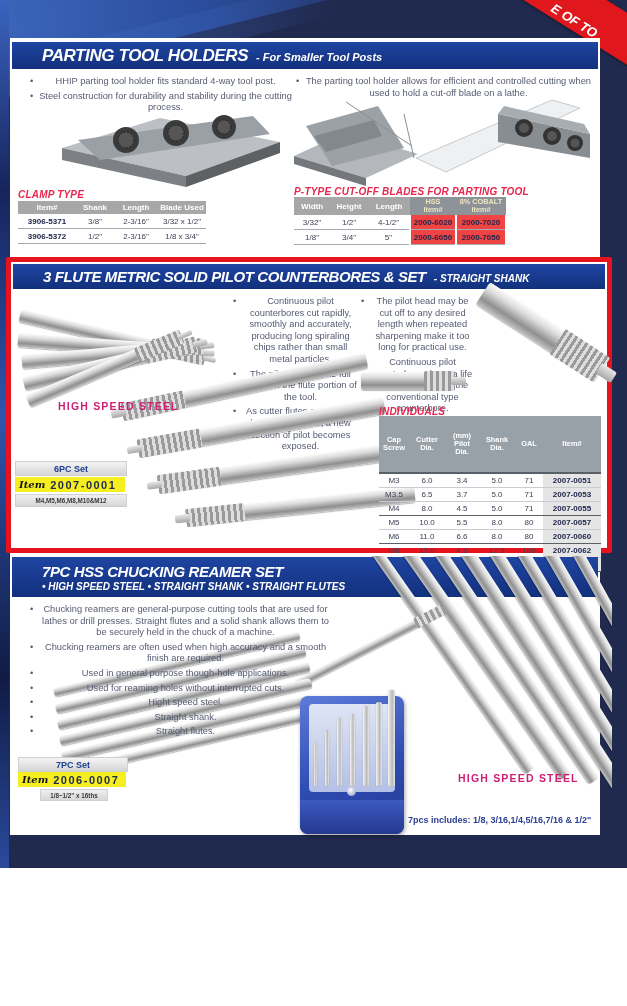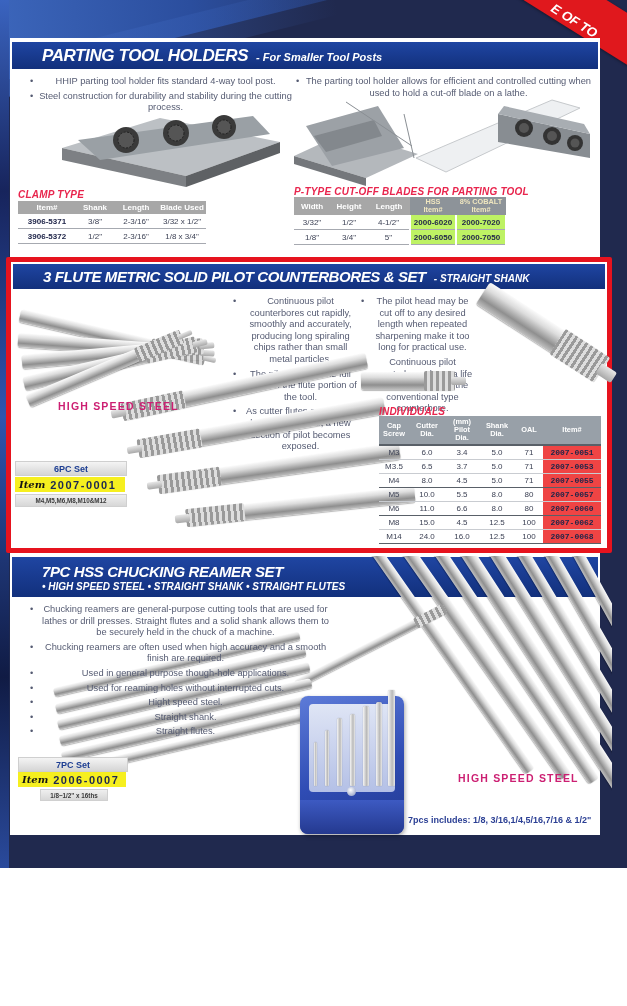--- a/index.html
+++ b/index.html
@@ -28,26 +28,26 @@
   .bul li{position:relative;padding-left:9px;margin-bottom:3px;}
   .bul li::before{content:"\2022";position:absolute;left:0;top:0;}
 
   .tbl{border-collapse:collapse;font-size:8px;color:#3d4255;table-layout:fixed;}
   .tbl th{background:#a7a7a7;color:#fff;font-weight:bold;padding:2px 2px;font-size:8px;}
   .tbl td{padding:2.5px 2px;text-align:center;border-bottom:1px solid #a6a9b0;}
   .tbl td.item{font-weight:bold;color:#20264a;}
   .tbl-title{position:absolute;color:#e8254d;font-weight:bold;font-style:italic;font-size:10px;letter-spacing:.2px;white-space:nowrap;}
 
   .ptype th.box{background:#8d9399;color:#efe6bf;font-size:7.3px;line-height:1.1;padding:1px 1px;}
-  .ptype td.itembox{background:#bef264;font-weight:bold;color:#21264a;border-left:2px solid #fff;border-right:2px solid #fff;}
+  .ptype td.itembox{background:#ef4444;font-weight:bold;color:#21264a;border-left:2px solid #fff;border-right:2px solid #fff;}
 
   .ind{border-collapse:collapse;font-size:8px;color:#3d4255;table-layout:fixed;}
-  .ind th{background:#98a0a8;color:#fff;font-size:7.4px;line-height:1.08;padding:2px 1px;border-bottom:2px solid #596068;}
+  .ind th{background:#98a0a8;color:#fff;font-size:7.4px;line-height:1.08;padding:16px 1px;border-bottom:2px solid #596068;}
   .ind td{padding:2px 1px;text-align:center;border-bottom:1px solid #c9ccd1;}
-  .ind td.item{background:#ef4444;font-weight:bold;color:#20264a;font-family:Liberation Mono, monospace;}
+  .ind td.item{background:#e5e5e5;font-weight:bold;color:#20264a;}
   .ind tr.grp td{border-bottom:1.6px solid #596068;}
 
   .frame2{position:absolute;left:6px;top:257px;width:606px;height:296px;border:5px solid #e6131e;
       box-sizing:border-box;background:#fff;border-radius:2px;}
 
   .hss-label{position:absolute;color:#cc1f72;font-weight:bold;font-size:10.5px;letter-spacing:1.2px;white-space:nowrap;}
 
   .badge-set{position:absolute;background:linear-gradient(180deg,#f4f4f4,#d5d5d5);color:#1d3e92;
       font-weight:bold;font-size:9px;display:flex;align-items:center;justify-content:center;border:1px solid #cfcfcf;}
   .badge-item{position:absolute;background:#f6ef1f;display:flex;align-items:center;}

